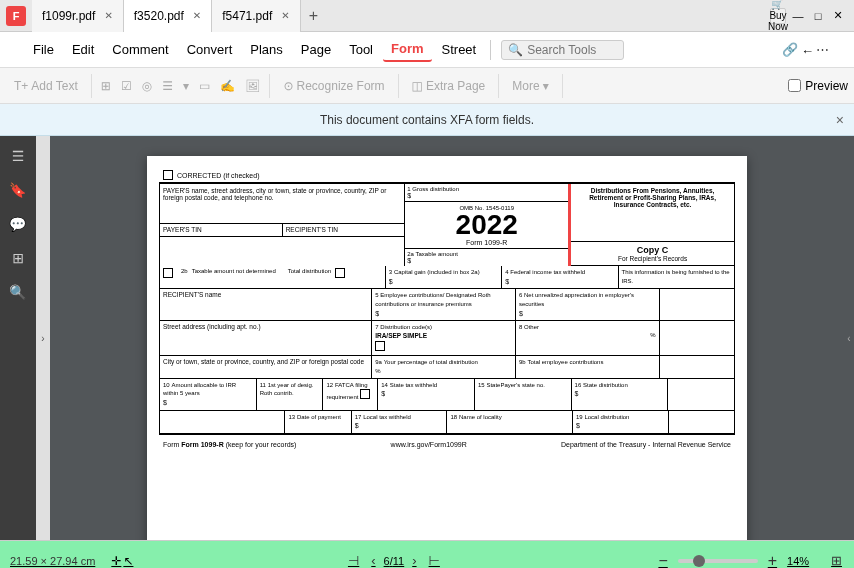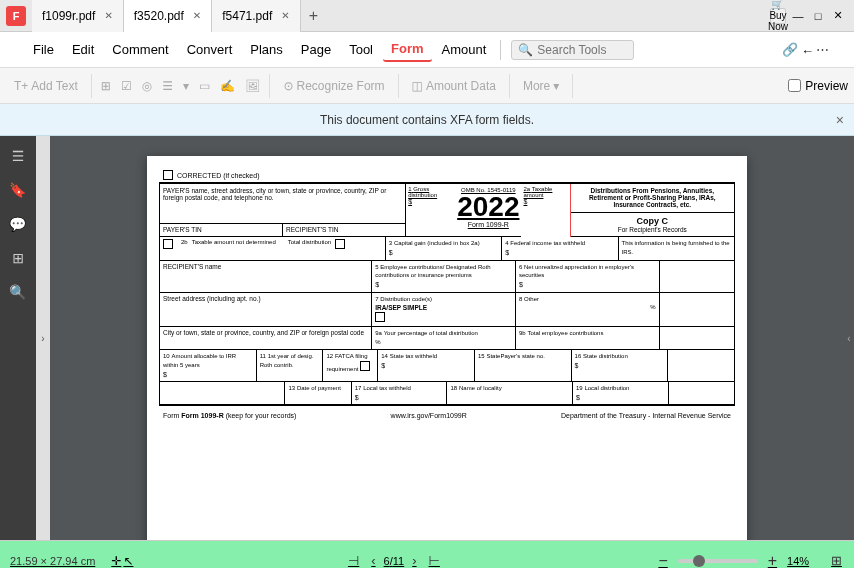--- a/index.html
+++ b/index.html
@@ -244,21 +244,21 @@
 
 <div id="menubar">
   <span class="menu-item">File</span>
   <span class="menu-item">Edit</span>
   <span class="menu-item">Comment</span>
   <span class="menu-item">Convert</span>
   <span class="menu-item">Plans</span>
   <span class="menu-item">Page</span>
   <span class="menu-item">Tool</span>
   <span class="menu-item active" style="color:#e44;border-bottom:2px solid #e44;">Form</span>
-  <span class="menu-item">Amount</span>
+  <span class="menu-item">Street</span>
   <div class="menu-sep"></div>
   <div style="display:flex;align-items:center;background:#f0f0f0;border:1px solid #ccc;border-radius:3px;padding:2px 6px;gap:4px;margin-left:4px;">
     <span>🔍</span>
     <input type="text" style="border: none; background: transparent; font-size: 12px; outline: none; width: 90px;" placeholder="Search Tools">
   </div>
   <div style="margin-left:auto;display:flex;gap:2px;align-items:center;">
     <span style="cursor:pointer;font-size:13px;">🔗</span>
     <span style="cursor:pointer;font-size:13px;">←</span>
     <span style="cursor:pointer;font-size:13px;">⋯</span>
   </div>
@@ -280,21 +280,21 @@
   <button class="ribbon-btn disabled" style="padding:2px 4px;">✍</button>
   <button class="ribbon-btn disabled" style="padding:2px 4px;">🖼</button>
   <div class="ribbon-sep"></div>
   <button class="ribbon-btn disabled">
     <span>⊙</span>
     <span>Recognize Form</span>
   </button>
   <div class="ribbon-sep"></div>
   <button class="ribbon-btn disabled">
     <span>◫</span>
-    <span>Amount Data</span>
+    <span>Extra Page</span>
   </button>
   <div class="ribbon-sep"></div>
   <button class="ribbon-btn disabled">
     <span>More</span>
     <span>▾</span>
   </button>
   <div class="ribbon-sep"></div>
   <div class="ribbon-preview">
     <input type="checkbox" style="cursor: pointer;">
     <span>Preview</span>
@@ -338,21 +338,21 @@
             <div class="form-row">
               <div class="form-cell" style="flex:1;">
                 <span>PAYER'S TIN</span>
               </div>
               <div class="form-cell" style="flex:1;">
                 <span>RECIPIENT'S TIN</span>
               </div>
             </div>
           </div>
 
-          <div style="flex:2;border-right:1px solid #ef4444;display:flex;flex-direction:row;text-decoration:underline;">
+          <div style="flex:2;border-right:3px solid #ef4444;display:flex;flex-direction:column;">
             <div style="padding:2px;border-bottom:1px solid #000;">
               <div style="font-size:6px;">
                 <span>1</span>
                 <span>Gross distribution</span>
               </div>
               <div>
                 <span>$</span>
               </div>
             </div>
             <div style="text-align:center;padding:2px;border-bottom:1px solid #000;">

